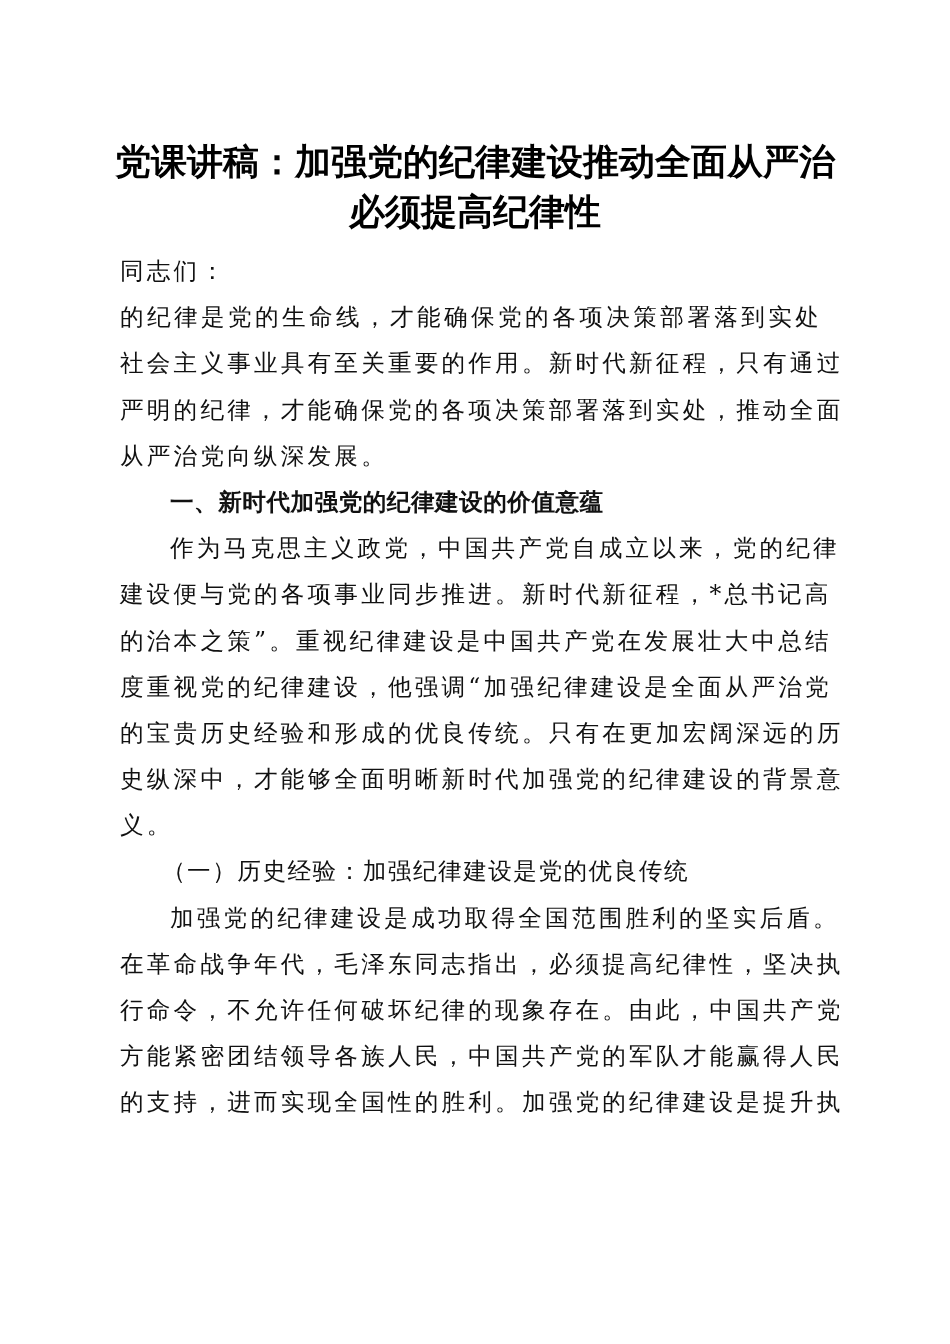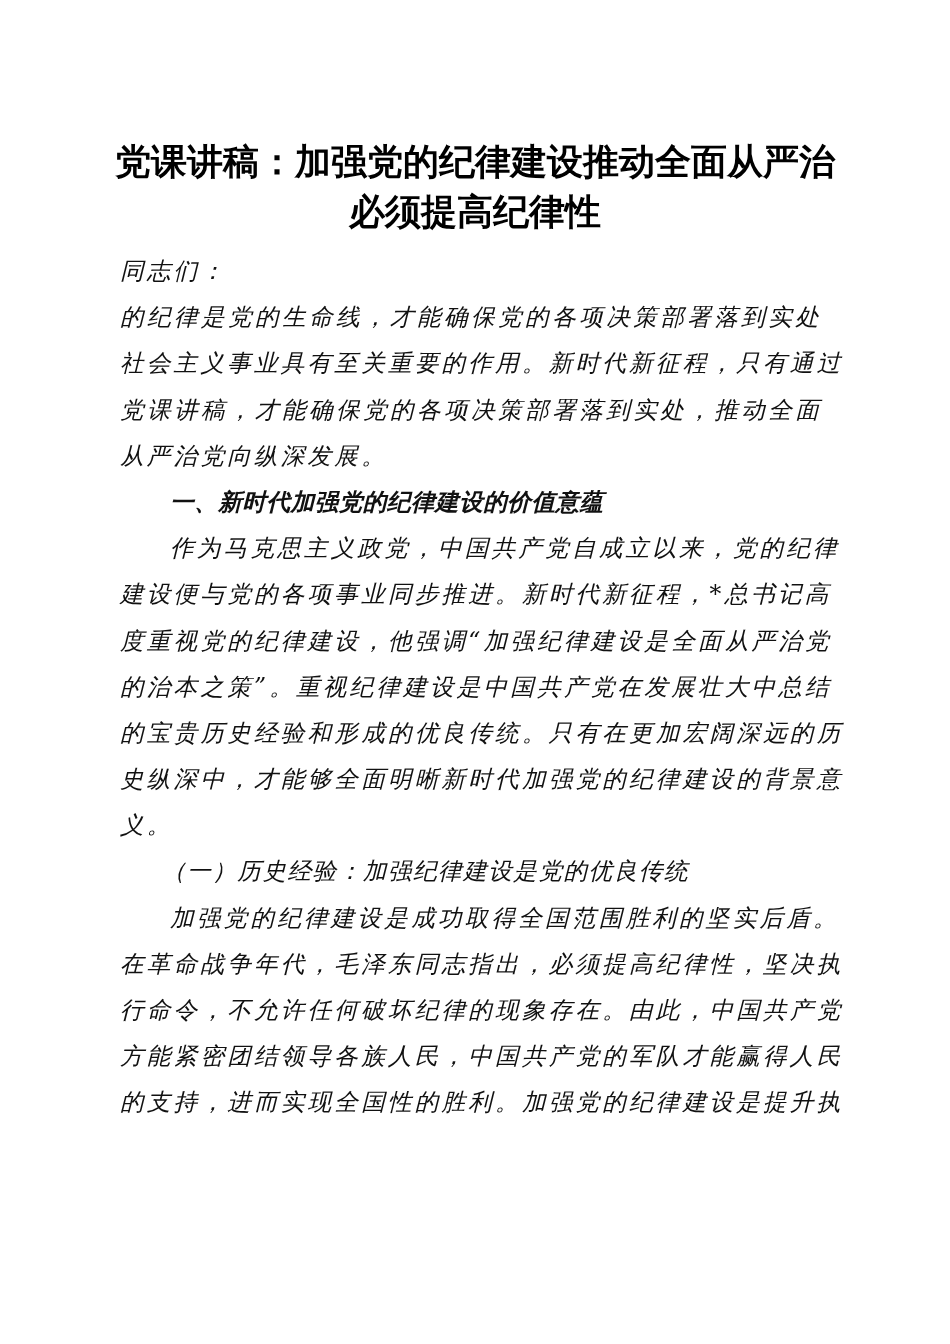--- a/index.html
+++ b/index.html
@@ -44,21 +44,20 @@
       width: 702px;
     }
     .line {
       font-size: 23.6px;
       line-height: 46.2px;
       height: 46.2px;
       white-space: nowrap;
       letter-spacing: 3.2px;
       font-family: "DejaVu Serif", "Liberation Serif", serif;
       margin: 0;
-      font-style: italic;
     }
     .indent { padding-left: 50px; }
     .just {
       text-align: justify;
       text-align-last: justify;
     }
     .h1 {
       font-family: "DejaVu Sans", "Liberation Sans", sans-serif;
       font-weight: bold;
       letter-spacing: 0.5px;
@@ -79,31 +78,31 @@
     <div>必须提高纪律性</div>
   </h1>
 
   <div class="body">
 
     <p class="line">同志们：</p>
 
     <div>
       <p class="line just">的纪律是党的生命线，才能确保党的各项决策部署落到实处</p>
       <p class="line just">社会主义事业具有至关重要的作用。新时代新征程，只有通过</p>
-      <p class="line just">党课讲稿，才能确保党的各项决策部署落到实处，推动全面</p>
+      <p class="line just">严明的纪律，才能确保党的各项决策部署落到实处，推动全面</p>
       <p class="line">从严治党向纵深发展。</p>
     </div>
 
     <p class="line indent h1">一、新时代加强党的纪律建设的价值意蕴</p>
 
     <div>
       <p class="line indent just">作为马克思主义政党，中国共产党自成立以来，党的纪律</p>
       <p class="line just">建设便与党的各项事业同步推进。新时代新征程，*总书记高</p>
+      <p class="line just">的治本之策”。重视纪律建设是中国共产党在发展壮大中总结</p>
       <p class="line just">度重视党的纪律建设，他强调“加强纪律建设是全面从严治党</p>
-      <p class="line just">的治本之策”。重视纪律建设是中国共产党在发展壮大中总结</p>
       <p class="line just">的宝贵历史经验和形成的优良传统。只有在更加宏阔深远的历</p>
       <p class="line just">史纵深中，才能够全面明晰新时代加强党的纪律建设的背景意</p>
       <p class="line">义。</p>
     </div>
 
     <p class="line h2">（一）历史经验：加强纪律建设是党的优良传统</p>
 
     <div>
       <p class="line indent just">加强党的纪律建设是成功取得全国范围胜利的坚实后盾。</p>
       <p class="line just">在革命战争年代，毛泽东同志指出，必须提高纪律性，坚决执</p>

